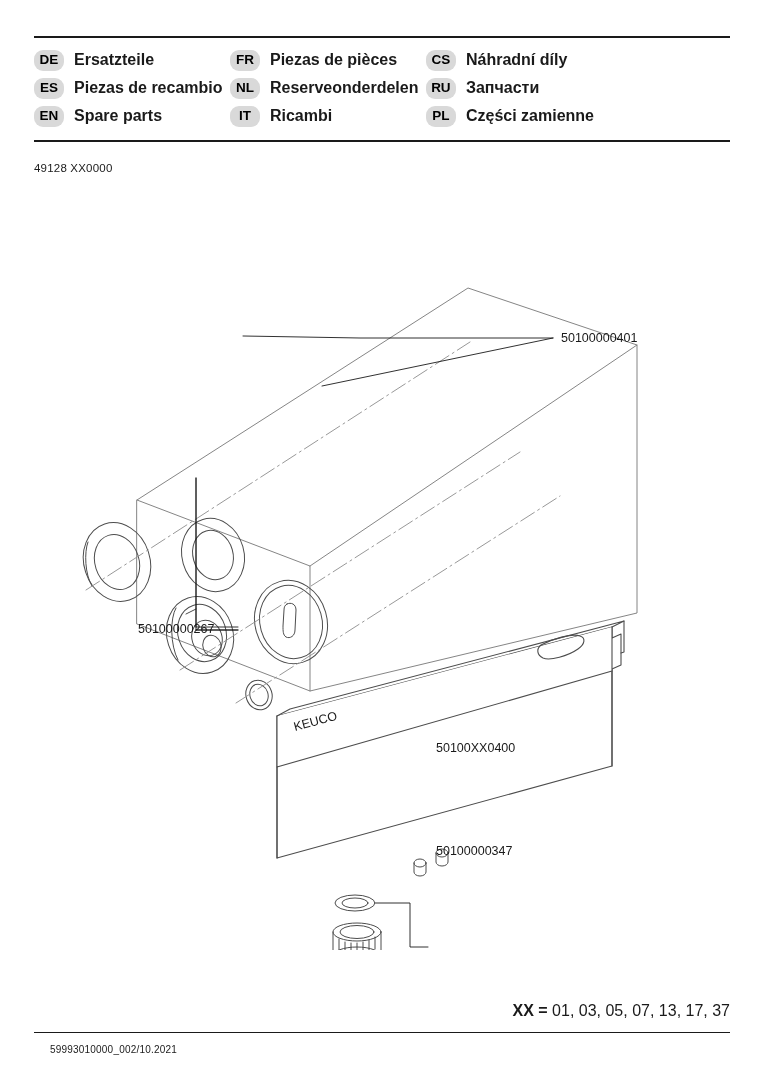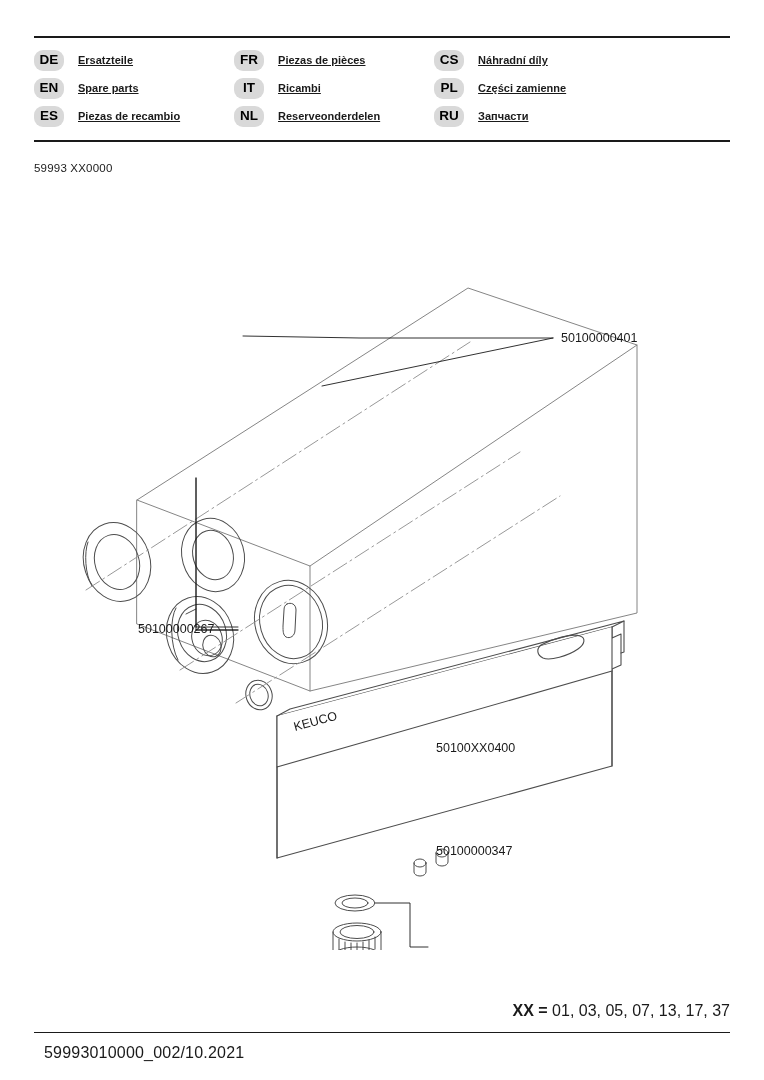--- a/index.html
+++ b/index.html
@@ -52,25 +52,24 @@
     font-weight: bold;
     font-size: 13.5px;
     line-height: 18px;
     padding: 1px 5px 2px 5px;
     min-width: 20px;
     text-align: center;
     border-radius: 9px;
   }
   .td-code { width: 36px; }
   .td-label {
-    font-size: 11px;
+    font-size: 16px;
     font-weight: bold;
     padding-left: 8px !important;
     white-space: nowrap;
-    text-decoration: underline;
   }
   .col-gap { width: 22px; }
 
   
   .logo {
     position: absolute;
     right: 34px;
     top: 44px;
     font-size: 34px;
     font-weight: bold;
@@ -131,23 +130,23 @@
     position: absolute;
     right: 34px;
     top: 1002px;
     font-size: 16px;
     text-align: right;
     white-space: nowrap;
   }
   .xx-note b { font-weight: bold; }
   .doc-id {
     position: absolute;
-    left: 44px;
+    left: 50px;
     top: 1044px;
-    font-size: 16px;
+    font-size: 10px;
     letter-spacing: 0.2px;
   }
 
   .lbl {
     font-size: 12.5px;
     fill: #1a1a1a;
     font-family: "Liberation Sans", sans-serif;
   }
 </style>
 </head>
@@ -164,44 +163,44 @@
       <td class="td-code"><span class="code">DE</span></td>
       <td class="td-label">Ersatzteile</td>
       <td class="col-gap"></td>
       <td class="td-code"><span class="code">FR</span></td>
       <td class="td-label">Piezas de pièces</td>
       <td class="col-gap"></td>
       <td class="td-code"><span class="code">CS</span></td>
       <td class="td-label">Náhradní díly</td>
     </tr>
     <tr>
+      <td class="td-code"><span class="code">ES</span></td>
+      <td class="td-label">Piezas de recambio</td>
+      <td class="col-gap"></td>
+      <td class="td-code"><span class="code">NL</span></td>
+      <td class="td-label">Reserveonderdelen</td>
+      <td class="col-gap"></td>
+      <td class="td-code"><span class="code">RU</span></td>
+      <td class="td-label">Запчасти</td>
+    </tr>
+    <tr>
       <td class="td-code"><span class="code">EN</span></td>
       <td class="td-label">Spare parts</td>
       <td class="col-gap"></td>
       <td class="td-code"><span class="code">IT</span></td>
       <td class="td-label">Ricambi</td>
       <td class="col-gap"></td>
       <td class="td-code"><span class="code">PL</span></td>
       <td class="td-label">Części zamienne</td>
     </tr>
-    <tr>
-      <td class="td-code"><span class="code">ES</span></td>
-      <td class="td-label">Piezas de recambio</td>
-      <td class="col-gap"></td>
-      <td class="td-code"><span class="code">NL</span></td>
-      <td class="td-label">Reserveonderdelen</td>
-      <td class="col-gap"></td>
-      <td class="td-code"><span class="code">RU</span></td>
-      <td class="td-label">Запчасти</td>
-    </tr>
   </tbody>
     </table>
 
 
-  <div class="article-no">59993 XX0000</div>
+  <div class="article-no">49128 XX0000</div>
 
   <div class="drawing">
     <svg width="764" height="760" viewBox="0 0 764 760" xmlns="http://www.w3.org/2000/svg">
       <g fill="none" stroke="#4d4d4d" stroke-width="1" stroke-linejoin="round" stroke-linecap="round">
 
         <g stroke="#777" stroke-width="0.9">
           <path d="M137,310 L468,98 L637,155 L637,423 L310,501 L137,434 Z"></path>
           <path d="M137,310 L310,376 L310,501"></path>
           <path d="M310,376 L637,155"></path>
         </g>

